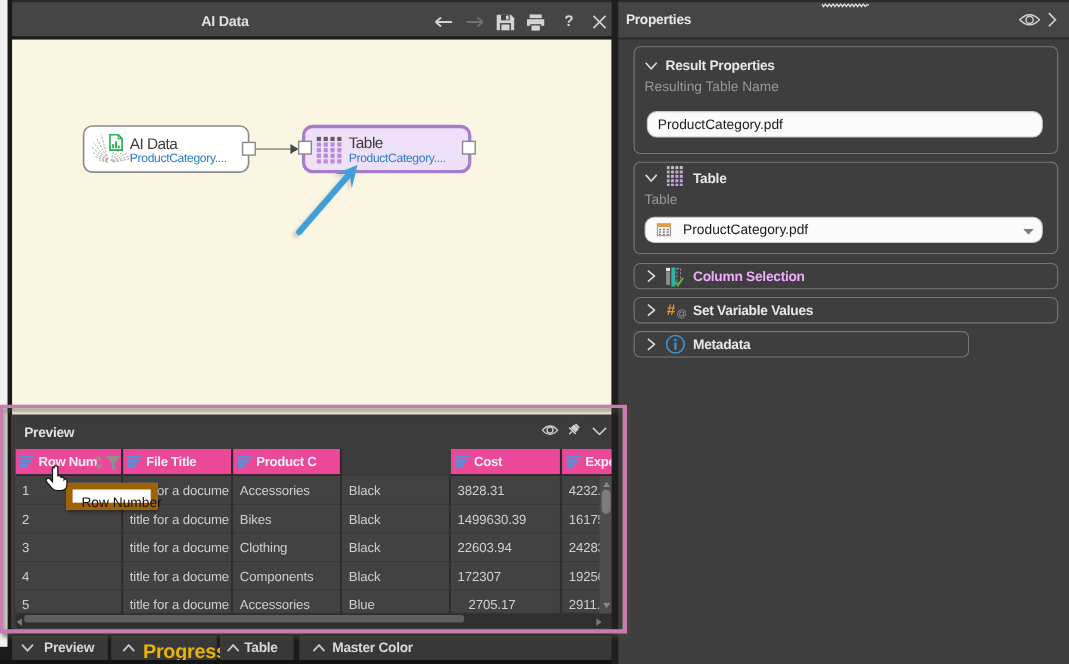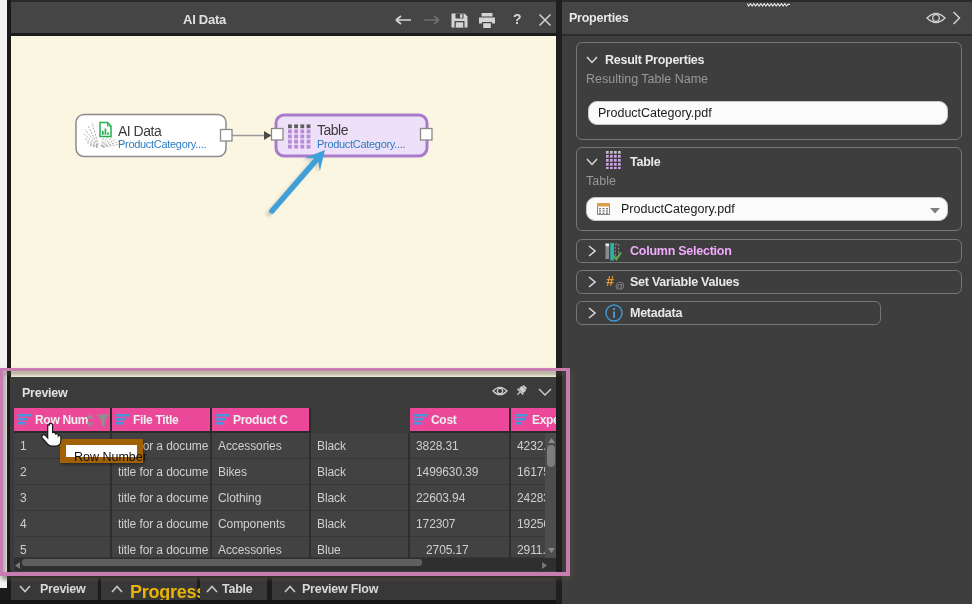--- a/index.html
+++ b/index.html
@@ -302,21 +302,21 @@
     <div class="abs" style="left:200px;top:3px;width:67px;height:22px;background:#383838;">
       <svg class="abs" style="left:6px;top:7px;" width="12" height="8" viewBox="0 0 12 8">
           <path d="M1 7 L6 1.5 L11 7" stroke="#c8c8c8" stroke-width="1.6" fill="none"></path>
         </svg>
       <div class="abs bold" style="left:22px;top:4px;font-size:12.5px;color:#d8d8d8;">Table</div>
     </div>
     <div class="abs" style="left:272px;top:3px;width:290px;height:22px;background:#383838;">
       <svg class="abs" style="left:12px;top:7px;" width="12" height="8" viewBox="0 0 12 8">
           <path d="M1 7 L6 1.5 L11 7" stroke="#c8c8c8" stroke-width="1.6" fill="none"></path>
         </svg>
-      <div class="abs bold" style="left:30px;top:4px;font-size:12.5px;color:#d8d8d8;">Preview Flow</div>
+      <div class="abs bold" style="left:30px;top:4px;font-size:12.5px;color:#d8d8d8;">Master Color</div>
     </div>
   </div>
   <div class="abs" style="left:0;top:600px;width:972px;height:4px;background:#141414;"></div>
 
   <div class="abs" style="left:562px;top:0;width:410px;height:604px;background:#3e3e3e;" id="props">
     <div class="abs" style="left:0;top:0;width:410px;height:36px;background:#454545;border-top:2px solid #2a2a2a;border-bottom:2px solid #2b2b2b;"></div>
     <div class="abs bold" style="left:7px;top:11px;font-size:12.5px;color:#e8e8e8;">Properties</div>
 
     <svg class="abs" style="left:185px;top:2.5px;" width="44" height="6" viewBox="0 0 44 6">
       <path d="M0.0 0.6 L1.7 3.0 L3.4 0.6 L5.2 3.0 L6.9 0.6 L8.6 3.0 L10.3 0.6 L12.0 3.0 L13.8 0.6 L15.5 3.0 L17.2 0.6 L18.9 3.0 L20.6 0.6 L22.4 3.0 L24.1 0.6 L25.8 3.0 L27.5 0.6 L29.2 3.0 L31.0 0.6 L32.7 3.0 L34.4 0.6 L36.1 3.0 L37.8 0.6 L39.6 3.0 L41 1.4 L43 1.4" stroke="#e8e8e8" stroke-width="1.1" fill="none"></path>

